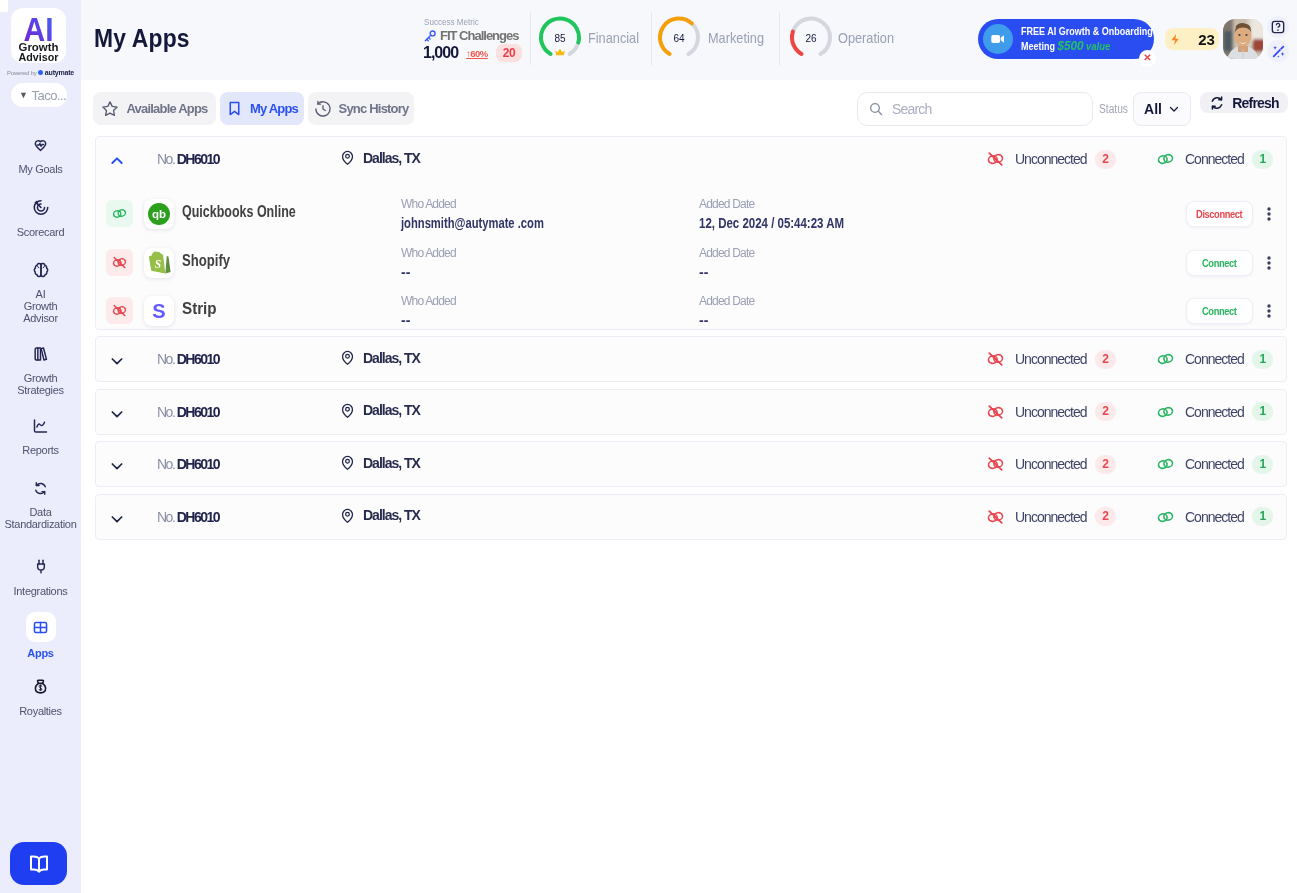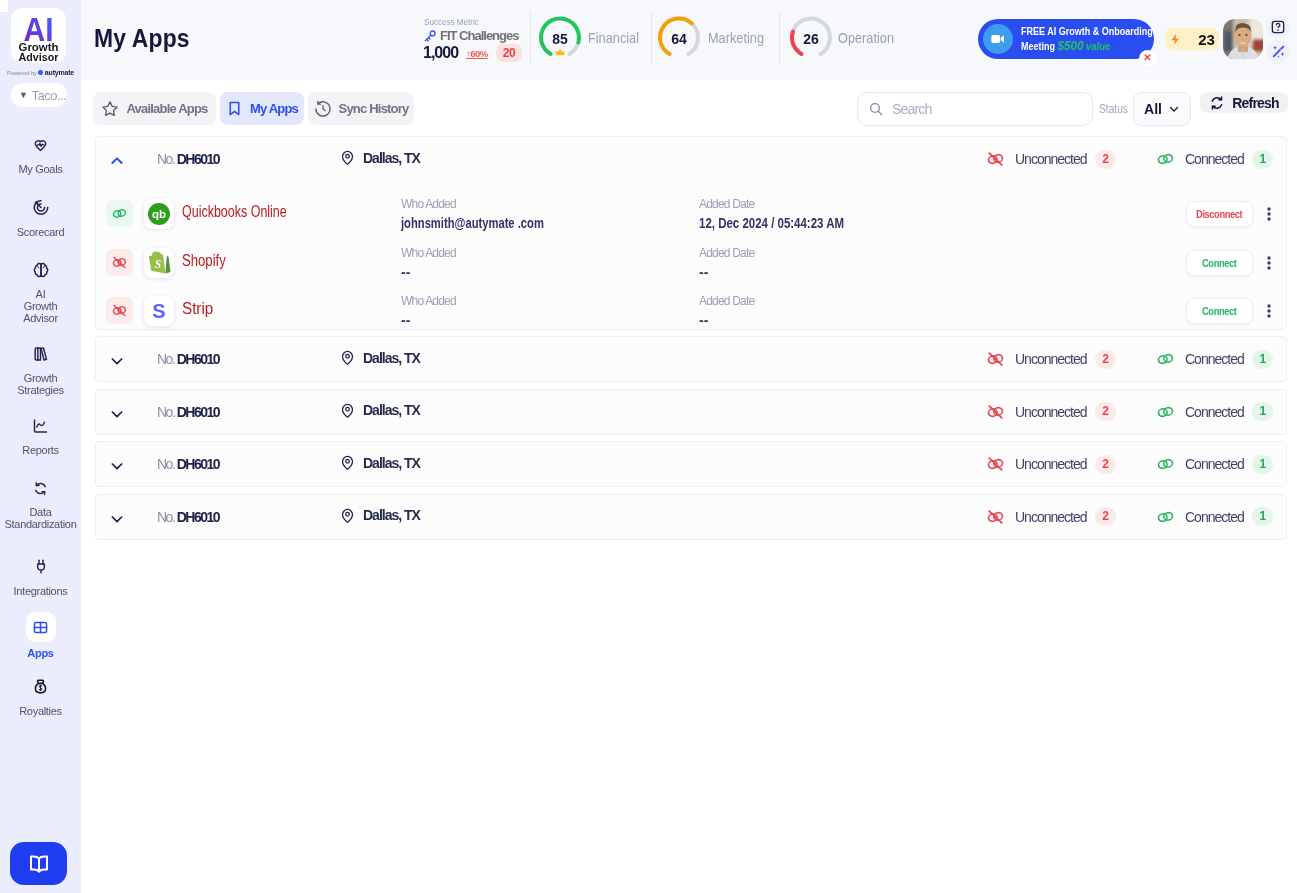--- a/index.html
+++ b/index.html
@@ -17,21 +17,21 @@
   .nav { position:absolute; left:0; width:81px; text-align:center; }
   .nav svg { display:block; margin:0 auto; }
   .nav .lbl { font-size:11px; color:#4e526e; margin-top:10px; line-height:12px; letter-spacing:-0.3px; }
   .nav.active .lbl { color:#2b50f0; font-weight:bold; }
   #bookBtn { position:absolute; left:10px; top:842px; width:57px; height:43px; background:#1f3ef2; border-radius:14px; display:flex; align-items:center; justify-content:center; }
   
   #header { position:absolute; left:81px; top:0; width:1216px; height:80px; background:#f7f8fb; }
   #title { position:absolute; left:13px; top:23px; font-size:26px; font-weight:bold; color:#14183a; letter-spacing:0.2px; }
   .hdiv { position:absolute; top:12px; height:53px; width:1px; background:#e4e6f0; }
   .gaugeLbl { position:absolute; top:29px; font-size:15px; color:#9aa0b5; }
-  .gnum { position:absolute; font-size:14px; font-weight:bold; color:#14183a; width:46px; text-align:center; top:32px; line-height:14px; }
+  .gnum { position:absolute; font-size:10px; font-weight:normal; color:#14183a; width:46px; text-align:center; top:32px; line-height:14px; }
   
   #content { position:absolute; left:81px; top:80px; width:1216px; height:813px; background:#fff; }
   .tab { position:absolute; top:12px; height:33px; border-radius:8px; display:flex; align-items:center; justify-content:center; gap:7px; font-size:13px; letter-spacing:-0.8px; color:#6e7387; background:#f3f3f6; font-weight:bold;}
   .tab.active { background:#e3e7fc; color:#2b50f0; }
   #searchBox { position:absolute; left:776px; top:12px; width:236px; height:34px; background:#fff; border:1px solid #e9e9f1; border-radius:10px; display:flex; align-items:center; padding:0 10px; gap:8px; color:#a9aec0; font-size:14px; }
   #statusLbl { position:absolute; left:1018px; top:22px; font-size:12px; color:#a0a5b8; }
   #allBox { position:absolute; left:1052px; top:12px; width:58px; height:34px; background:#fbfbfd; border:1px solid #e9e9f1; border-radius:8px; display:flex; align-items:center; justify-content:center; gap:6px; font-size:14px; font-weight:bold; color:#14183a; }
   #refreshBtn { position:absolute; left:1119px; top:12px; width:88px; height:21px; background:#f1f1f5; border-radius:8px; display:flex; align-items:center; justify-content:center; gap:7px; font-size:14px; font-weight:bold; color:#14183a; }
   .card { position:absolute; left:14px; width:1192px; background:#fcfcfd; border:1px solid #ededf5; border-radius:4px; }
   .cardHead { position:relative; height:46px; }
@@ -42,21 +42,21 @@
   .stat { position:absolute; top:12px; display:flex; align-items:center; gap:8px; font-size:14px; letter-spacing:-1px; color:#3f4466; }
   .pill { display:inline-block; min-width:21px; height:19px; line-height:19px; border-radius:9px; text-align:center; font-size:12px; font-weight:bold; padding:0 4px;}
   .pill.red { background:#fce9ea; color:#e8474f; }
   .pill.green { background:#e4f6ea; color:#27a55a; }
   .approw { position:relative; height:48.5px; }
   .cardHead + .approw { margin-top:7px; }
   .lbadge { position:absolute; left:10px; top:10px; width:27px; height:27px; border-radius:6px; display:flex; align-items:center; justify-content:center; }
   .lbadge.g { background:#e9f9ef; }
   .lbadge.r { background:#fdeaea; }
   .applogo { position:absolute; left:48px; top:9px; width:30px; height:30px; background:#fff; border-radius:8px; box-shadow:0 1px 4px rgba(40,40,90,0.12); display:flex; align-items:center; justify-content:center; }
-  .appname { position:absolute; left:86px; top:13px; font-size:16px; font-weight:normal; color:#b91c1c; }
+  .appname { position:absolute; left:86px; top:13px; font-size:16px; font-weight:bold; color:#404040; }
   .who { position:absolute; left:305px; top:7px; font-size:12px; color:#9ba0b4; letter-spacing:-0.8px; }
   .whov { position:absolute; left:305px; top:25px; font-size:14px; font-weight:bold; color:#303566; }
   .added { position:absolute; left:603px; top:7px; font-size:12px; color:#9ba0b4; letter-spacing:-0.8px; }
   .addedv { position:absolute; left:603px; top:25px; font-size:14px; font-weight:bold; color:#303566; }
   .cbtn { position:absolute; left:1090px; top:11px; width:67px; height:26px; background:#fff; border:1px solid #eef0f8; border-radius:8px; box-shadow:0 1px 3px rgba(40,40,90,0.06); font-size:11px; font-weight:bold; text-align:center; line-height:25px; letter-spacing:-0.5px; }
   .cbtn.red { color:#e8464e; }
   .cbtn.green { color:#27b560; }
   .dots { position:absolute; left:1171px; top:17px; }
 </style>
 </head>

